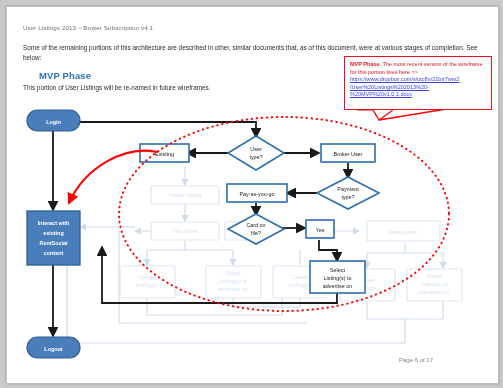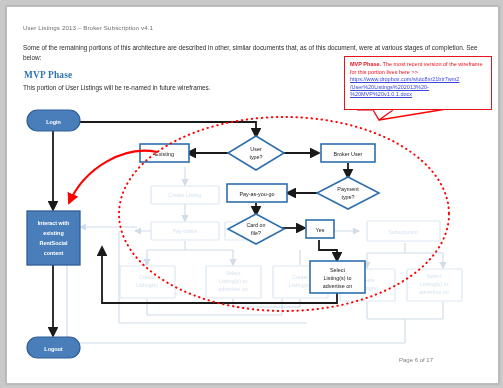--- a/index.html
+++ b/index.html
@@ -20,22 +20,22 @@
   .hdr{
     position:absolute;left:16px;top:17px;
     font-size:6.2px;color:#6f6f6f;letter-spacing:.1px;
     white-space:nowrap;
   }
   .para{
     position:absolute;left:16px;top:36px;width:462px;
     font-size:6.4px;color:#2b2b2b;line-height:10px;
   }
   .h2{
-    position:absolute;left:17px;top:63px;
-    font-family:Liberation Serif, serif;
+    position:absolute;left:32px;top:63px;
+    font-family:Liberation Sans, sans-serif;
     font-size:9.4px;font-weight:bold;color:#2e74b5;
     letter-spacing:.2px;
   }
   .sub{
     position:absolute;left:16px;top:77px;
     font-size:6.4px;color:#2b2b2b;
   }
   .footer{
     position:absolute;left:392px;top:350px;
     font-size:6px;color:#808080;

